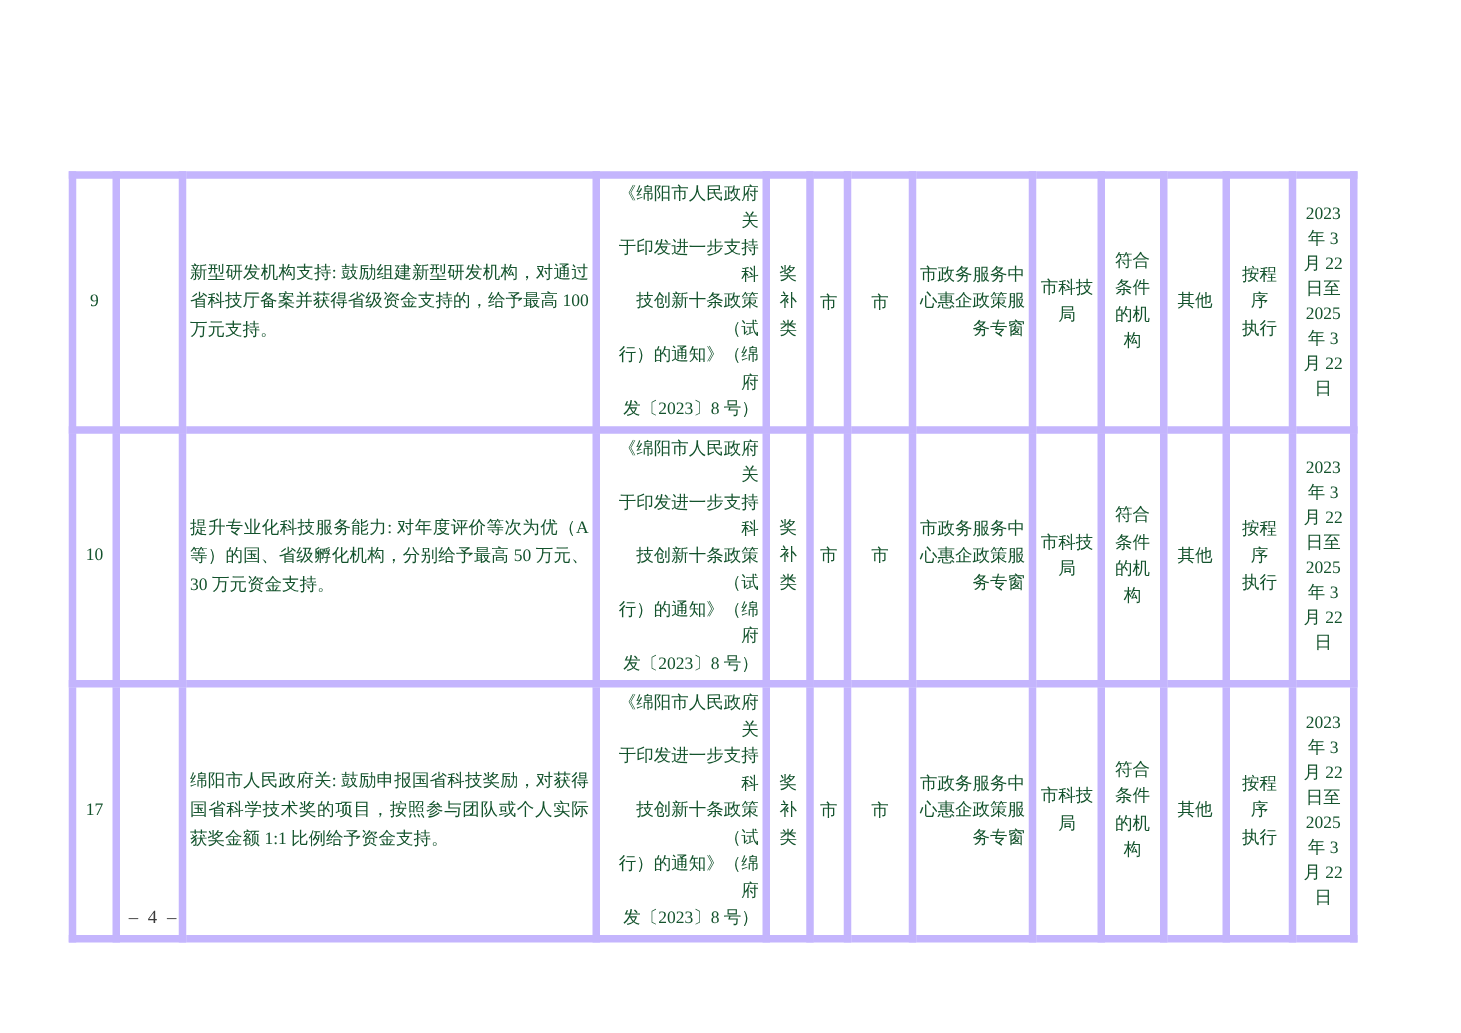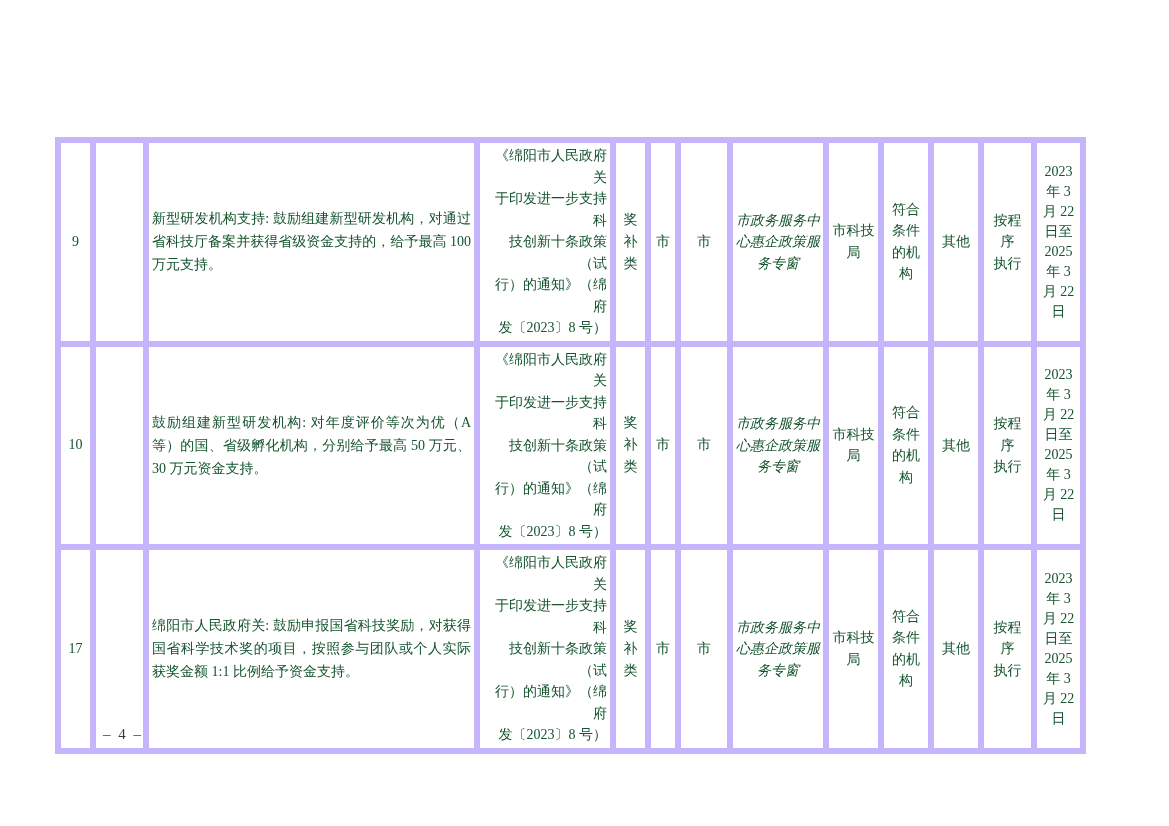--- a/index.html
+++ b/index.html
@@ -57,24 +57,23 @@
   td.doc-cell {
     text-align: right;
     line-height: 21.5px;
     padding: 2px 4px;
   }
   td.category-cell {
     text-align: center;
     line-height: 22px;
   }
   td.channel-cell {
-    text-align: center;
+    text-align: right;
     line-height: 21.5px;
     padding: 2px 4px;
-    font-style: italic;
   }
   td.dept-cell, td.beneficiary-cell, td.procedure-cell, td.other-cell {
     text-align: center;
     line-height: 21.5px;
   }
   td.validity-cell {
     text-align: center;
     line-height: 20px;
     padding: 2px 2px;
   }
@@ -140,21 +139,21 @@
 月 22
 日至
 2025
 年 3
 月 22
 日</td>
       </tr>
       <tr class="row-b">
         <td class="seq-cell">10</td>
         <td class="blank-cell"></td>
-        <td class="policy-cell"><span class="policy-title">鼓励组建新型研发机构:</span> <span class="policy-desc">对年度评价等次为优（A 等）的国、省级孵化机构，分别给予最高 50 万元、30 万元资金支持。</span></td>
+        <td class="policy-cell"><span class="policy-title">提升专业化科技服务能力:</span> <span class="policy-desc">对年度评价等次为优（A 等）的国、省级孵化机构，分别给予最高 50 万元、30 万元资金支持。</span></td>
         <td class="doc-cell pre">《绵阳市人民政府关
 于印发进一步支持科
 技创新十条政策（试
 行）的通知》（绵府
 发〔2023〕8 号）</td>
         <td class="category-cell pre">奖
 补
 类</td>
         <td class="center-cell">市</td>
         <td class="center-cell">市</td>

